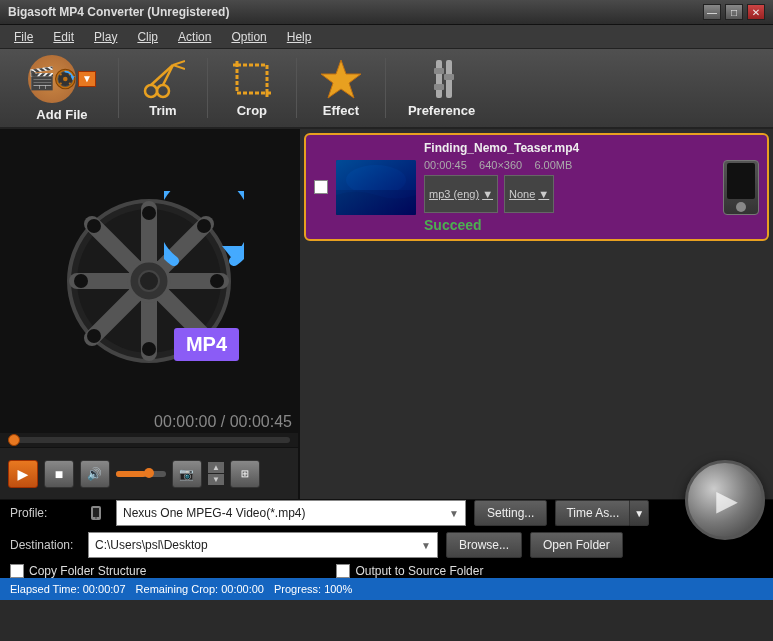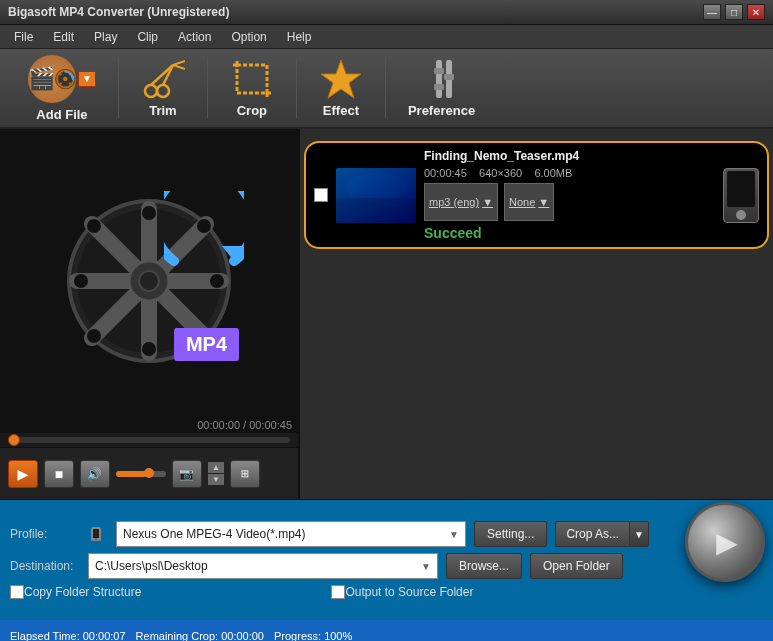--- a/index.html
+++ b/index.html
@@ -47,20 +47,21 @@
     .win-btn.close { background: linear-gradient(to bottom, #c44, #922); }
 
     
     #menu-bar {
       background: #3a3a3a;
       height: 24px;
       display: flex;
       align-items: center;
       padding: 0 4px;
       border-bottom: 1px solid #222;
+      text-decoration: underline;
     }
     .menu-item {
       padding: 2px 10px;
       cursor: pointer;
       color: #ddd;
       font-size: 12px;
     }
 
     
     #toolbar {
@@ -224,29 +225,28 @@
 
     
     #file-list-panel {
       flex: 1;
       background: #2d2d2d;
       padding: 4px;
       overflow-y: auto;
     }
 
     .file-item {
-      background: #000000;
+      background: #701a75;
       border: 2px solid #e8a020;
-      border-radius: 15px;
+      border-radius: 6px;
       margin-bottom: 4px;
       padding: 6px 8px;
       display: flex;
       align-items: center;
       gap: 8px;
-      margin-top: 8px;
     }
 
     .file-checkbox {
       width: 14px;
       height: 14px;
       border: 1px solid #888;
       background: #fff;
       flex-shrink: 0;
     }
 
@@ -330,23 +330,23 @@
     }
     .phone-button {
       width: 10px;
       height: 10px;
       background: #888;
       border-radius: 50%;
     }
 
     
     #bottom-controls {
-      background: #0369a1;
+      background: #000000;
       border-top: 1px solid #111;
-      padding: 21px 10px;
+      padding: 0 10px;
     }
 
     .control-row {
       display: flex;
       align-items: center;
       gap: 8px;
       margin-bottom: 6px;
     }
 
     .control-label {
@@ -442,38 +442,39 @@
 
     
     .checkbox-row {
       display: flex;
       align-items: center;
       gap: 30px;
     }
     .checkbox-item {
       display: flex;
       align-items: flex-end;
+      gap: 5px;
       cursor: pointer;
     }
     .checkbox-box {
       width: 14px;
       height: 14px;
       border: 1px solid #888;
       background: #fff;
       display: flex;
       align-items: center;
       justify-content: center;
     }
 
     
     #status-bar {
       background: #1565C0;
       height: 22px;
       display: flex;
-      align-items: flex-end;
+      align-items: center;
       padding: 0 10px;
       gap: 10px;
     }
     .status-text {
       color: #fff;
       font-size: 11px;
     }
 
     .bottom-area {
       position: relative;
@@ -613,21 +614,21 @@
           <circle cx="35" cy="145" r="7" fill="#111"></circle>
         </svg>
 
         <svg style="position:absolute;top:10px;right:5px;width:80px;height:80px;" viewBox="0 0 80 80">
           <path d="M10,70 A50,50 0 1,1 70,70" stroke="#4af" stroke-width="10" fill="none" stroke-linecap="round"></path>
           <polygon points="70,70 58,55 82,55" fill="#4af"></polygon>
         </svg>
 
         <div style="position:absolute;bottom:20px;right:10px;background:#8b5cf6;color:white;font-size:20px;font-weight:bold;padding:5px 12px;border-radius:3px;">MP4</div>
       </div>
-      <div id="time-display" style="position:absolute;bottom:2px;right:6px;font-size:11px;color:#888;">00:00:00 / 00:00:45</div>
+      <div id="time-display" style="position:absolute;bottom:2px;right:6px;font-size:16px;color:#888;">00:00:00 / 00:00:45</div>
     </div>
 
     <div style="background:#1a1a1a;padding:4px 8px;">
       <div style="height:6px;background:#333;border-radius:3px;position:relative;">
         <div style="width:0%;height:100%;background:#e87820;border-radius:3px;"></div>
         <div style="position:absolute;left:0%;top:-3px;width:12px;height:12px;background:#e87820;border-radius:50%;border:1px solid #a04000;"></div>
       </div>
     </div>
     <div id="preview-controls">
       <div class="ctrl-btn">▶</div>
@@ -699,21 +700,21 @@
           <rect x="5" y="3" width="6" height="9" fill="#222"></rect>
           <circle cx="8" cy="13" r="1" fill="#555"></circle>
         </svg>
       </div>
       <div class="control-dropdown" style="max-width:350px;">
         <span>Nexus One MPEG-4 Video(*.mp4)</span>
         <span class="dd-icon">▼</span>
       </div>
       <button class="action-btn">Setting...</button>
       <div class="save-as-group">
-        <button class="save-as-btn">Crop As...</button>
+        <button class="save-as-btn">Time As...</button>
         <div class="save-as-arrow">▼</div>
       </div>
       <div style="width:80px;"></div>
     </div>
 
     <div class="control-row">
       <span class="control-label">Destination:</span>
       <div class="control-dropdown" style="max-width:350px;">
         <span>C:\Users\psl\Desktop</span>
         <span class="dd-icon">▼</span>

